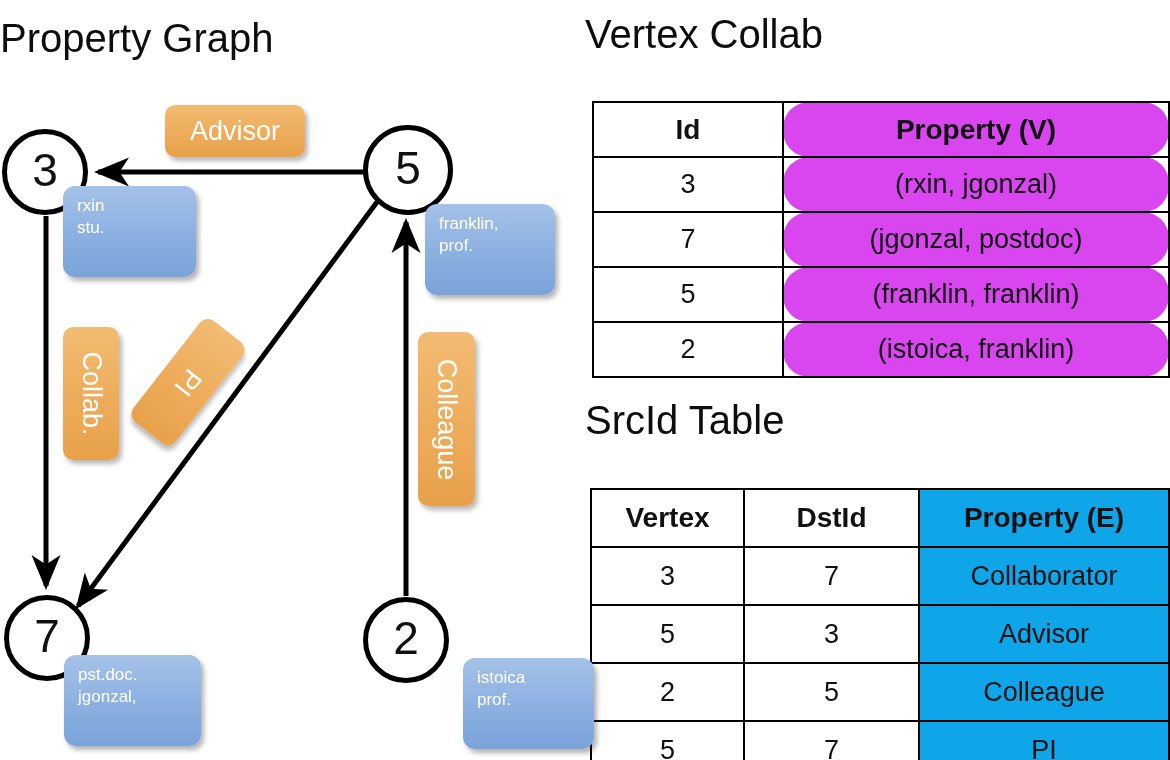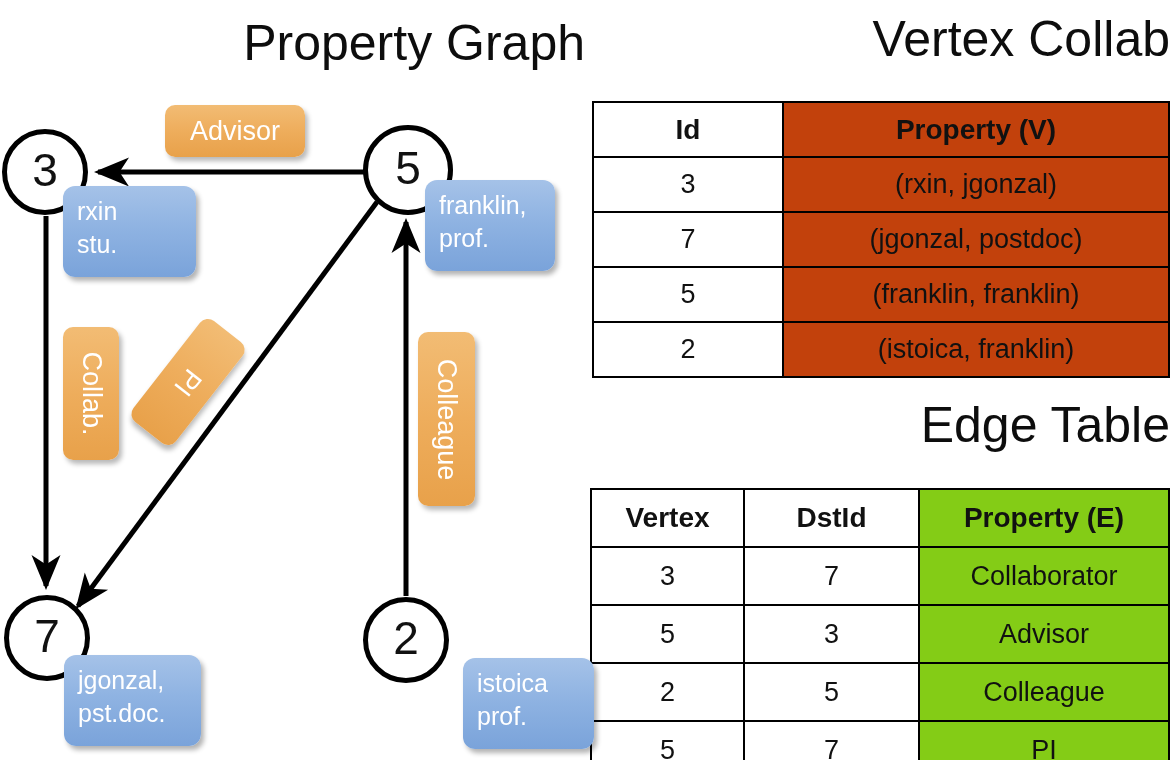--- a/index.html
+++ b/index.html
@@ -13,26 +13,26 @@
     position: relative;
     overflow: hidden;
     font-family: "Liberation Sans", sans-serif;
     color: #111111;
   }
 
   
   .section-title {
     position: absolute;
     font-weight: 300;
-    font-size: 50px;
+    font-size: 40px;
     line-height: 1;
     letter-spacing: 0px;
     color: #0d0d0d;
     white-space: nowrap;
-    text-align: right;
+    text-align: left;
   }
   #title-property-graph { left: 0;   top: 18px;  width: 585px; }
   #title-vertex-table   { left: 585px; top: 14px; width: 585px; }
   #title-edge-table     { left: 585px; top: 400px; width: 585px; }
 
   
   #graph-panel {
     position: absolute;
     left: 0; top: 0;
     width: 585px; height: 760px;
@@ -64,21 +64,21 @@
     top: -2px;
   }
 
   
   .prop-box {
     position: absolute;
     border-radius: 12px;
     background: linear-gradient(180deg, #a5c2e8 0%, #8fb3e2 45%, #7aa3da 100%);
     box-shadow: 3px 4px 5px rgba(0,0,0,0.30);
     color: #ffffff;
-    font-size: 25px;
+    font-size: 17px;
     font-weight: 300;
     line-height: 1.32;
     padding: 9px 14px 10px 14px;
     box-sizing: border-box;
     z-index: 6;
   }
 
   
   .edge-label {
     position: absolute;
@@ -122,42 +122,42 @@
     font-weight: 300;
     font-size: 27px;
     color: #111111;
     padding: 3px 4px;
     line-height: 1.05;
   }
   .data-table th {
     font-weight: bold;
     font-size: 28px;
   }
-  .cell-prop-v { background: #c2410c; margin-top: 44px; }
-  .cell-prop-e { background: #84cc16; }
+  .cell-prop-v { background: #d946ef; margin-top: 44px; }
+  .cell-prop-e { background: #0ea5e9; }
 
   #vertex-table { left: 592px; top: 101px; width: 576px; }
-  #vertex-table th, #vertex-table td { height: 47px; }
+  #vertex-table th, #vertex-table td { height: 47px; border-radius: 26px; }
   #vertex-table .col-id   { width: 190px; }
   #vertex-table .col-prop { width: 386px; }
 
   #edge-table { left: 590px; top: 488px; width: 578px; }
   #edge-table th, #edge-table td { height: 50px; }
   #edge-table .col-src { width: 153px; }
   #edge-table .col-dst { width: 175px; }
   #edge-table .col-propE { width: 250px; }
 </style>
 </head>
 <body>
 
 <div class="section-title" id="title-property-graph">Property Graph</div>
 
 <div class="section-title" id="title-vertex-table">Vertex Collab</div>
 
-<div class="section-title" id="title-edge-table">Edge Table</div>
+<div class="section-title" id="title-edge-table">SrcId Table</div>
 
 <div id="graph-panel">
 
   <svg id="graph-edges" viewBox="0 0 585 760" xmlns="http://www.w3.org/2000/svg">
     <defs>
       <marker id="arrowhead" markerWidth="7" markerHeight="7" refX="6.2" refY="3.2" orient="auto" markerUnits="strokeWidth">
         <path d="M0,0.3 L7,3.2 L0,6.1 L1.9,3.2 Z" fill="#000000"></path>
       </marker>
     </defs>
 
@@ -181,28 +181,28 @@
   </div>
   <div class="vertex-node" id="node-2" style="left:363px; top:597px; width:86px; height:86px;">
     <span>2</span>
   </div>
 
   <div class="prop-box" id="prop-box-3" style="left:63px; top:186px; width:133px; height:91px;">
     <div>rxin</div>
     <div>stu.</div>
   </div>
 
-  <div class="prop-box" id="prop-box-5" style="left:425px; top:180px; width:130px; height:91px;">
+  <div class="prop-box" id="prop-box-5" style="left:425px; top:204px; width:130px; height:91px;">
     <div>franklin,</div>
     <div>prof.</div>
   </div>
 
   <div class="prop-box" id="prop-box-7" style="left:64px; top:655px; width:137px; height:91px;">
+    <div>pst.doc.</div>
     <div>jgonzal,</div>
-    <div>pst.doc.</div>
   </div>
 
   <div class="prop-box" id="prop-box-2" style="left:424px; top:658px; width:131px; height:91px;margin-left:39px;">
     <div>istoica</div>
     <div>prof.</div>
   </div>
 
   <div class="edge-label" id="edge-label-advisor" style="left:165px; top:105px; width:140px; height:52px;">
     <span>Advisor</span>
   </div>

